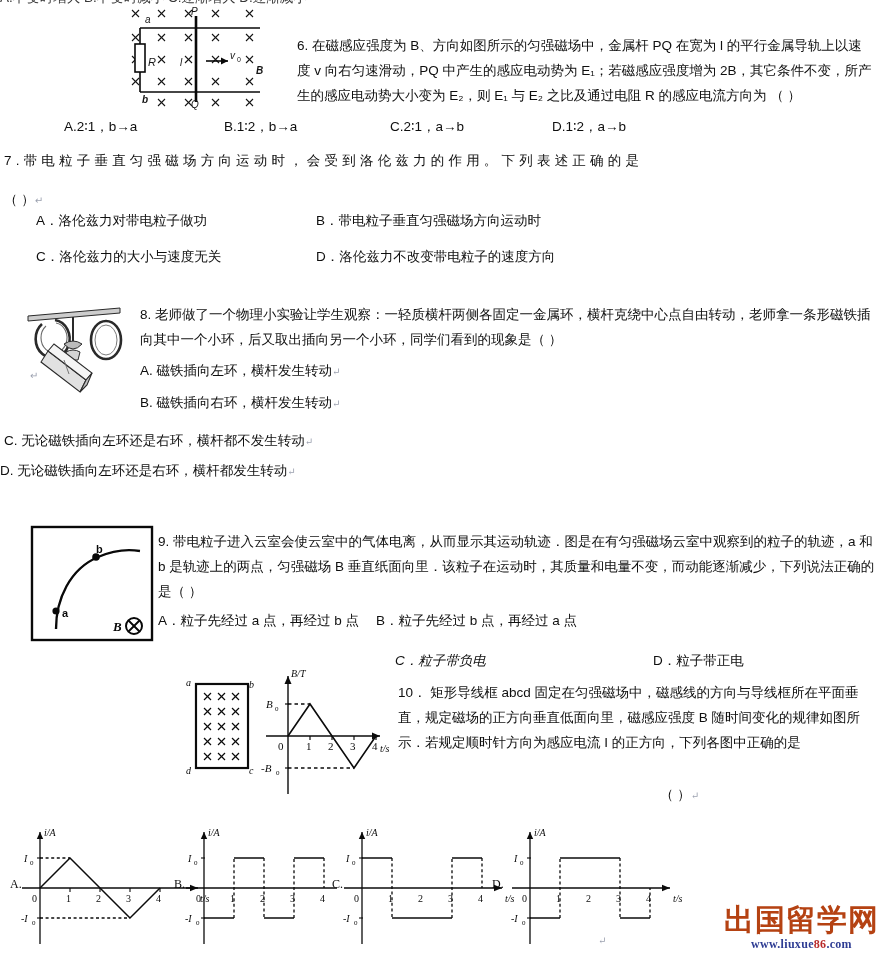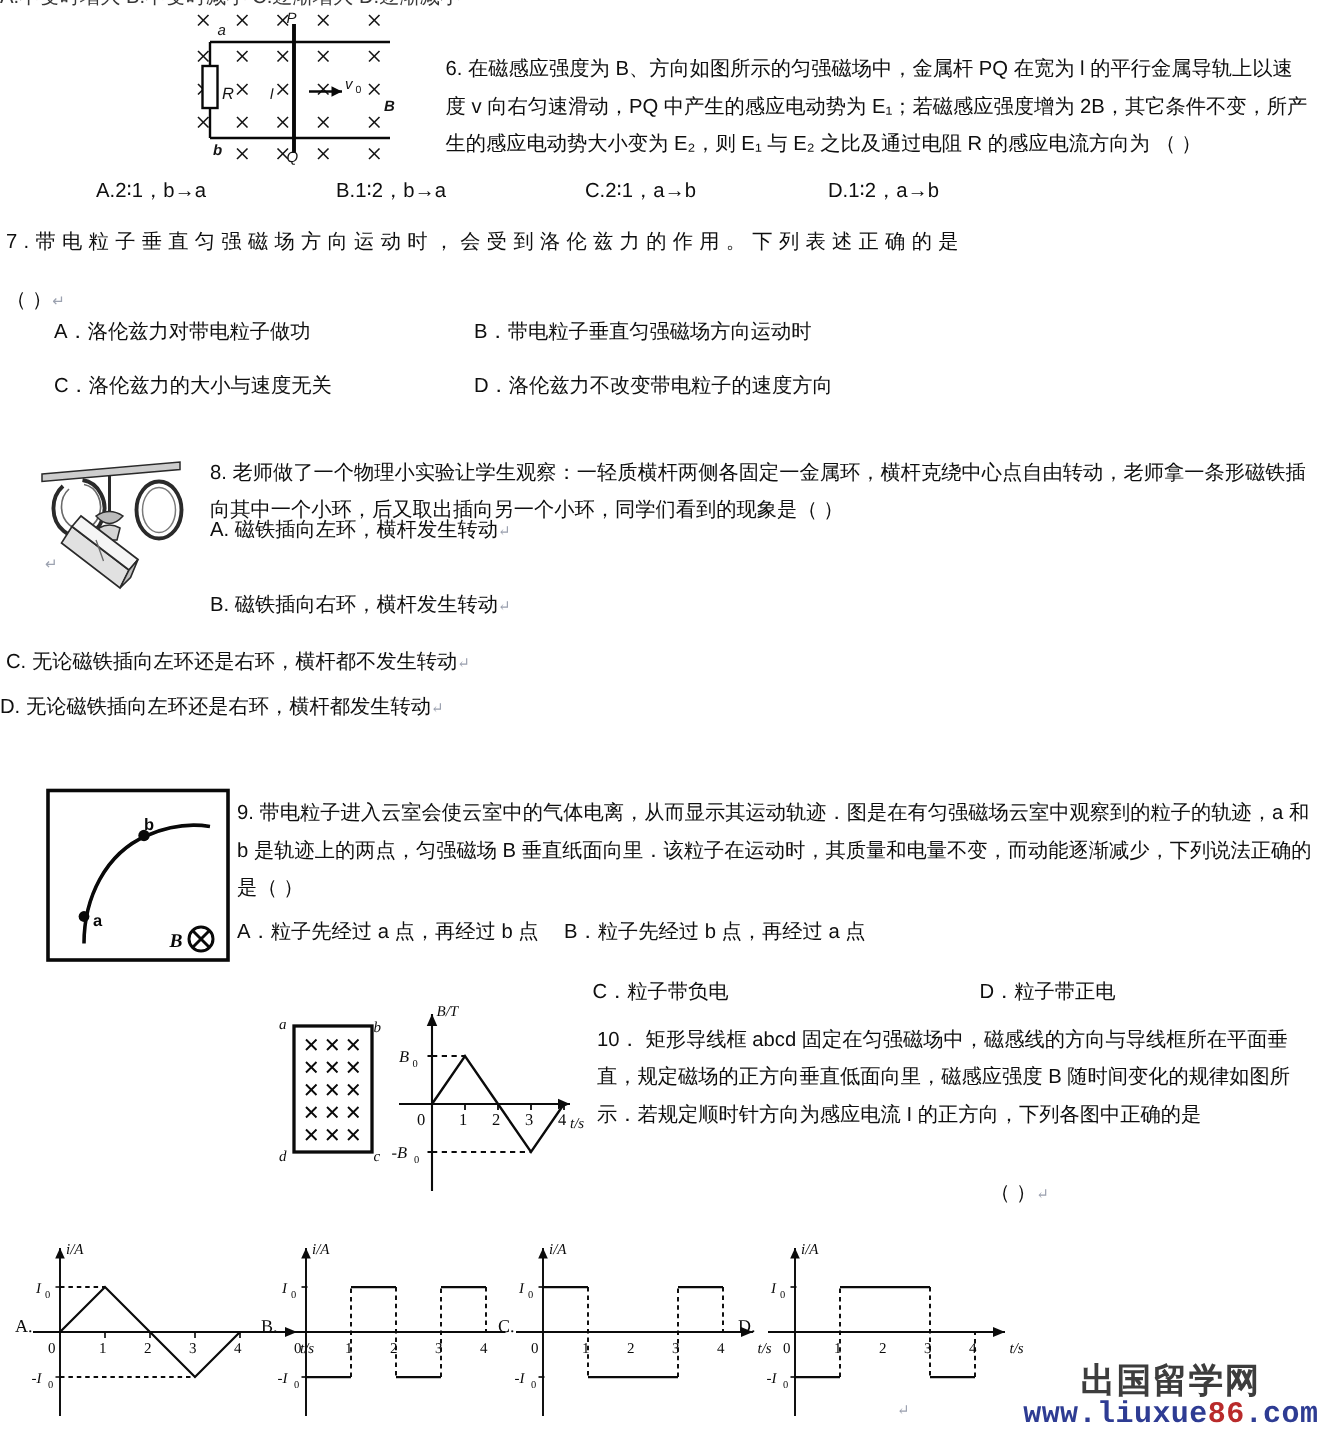--- a/index.html
+++ b/index.html
@@ -16,22 +16,22 @@
   .abs{position:absolute;}
   .txt-wrap{white-space:normal;}
   .cjk{font-family:"Liberation Sans","DejaVu Sans",sans-serif;}
   .sp-wide{letter-spacing:4.2px;}
   .q-body{font-size:13.5px;line-height:25px;color:#141414;}
   .pilcrow{color:#9aa0b0;font-size:10px;}
   
   .scan{filter:contrast(1.05) grayscale(0.15);}
   svg{display:block;}
   .wm{position:absolute;right:8px;bottom:4px;text-align:center;}
-  .wm-cn{font-family:"Liberation Sans","DejaVu Sans",sans-serif;font-weight:bold;font-size:23px;color:#404040;letter-spacing:1px;line-height:30px;}
-  .wm-url{font-family:Liberation Mono, monospace;font-weight:bold;font-size:20px;color:#2f3fa0;letter-spacing:.3px;line-height:18px;}
+  .wm-cn{font-family:"Liberation Sans","DejaVu Sans",sans-serif;font-weight:bold;font-size:30px;color:#c2410c;letter-spacing:1px;line-height:30px;}
+  .wm-url{font-family:Liberation Serif, serif;font-weight:bold;font-size:12px;color:#2f3fa0;letter-spacing:.3px;line-height:18px;}
   .wm-url .red{color:#c92a2a;}
   .cut-top{position:absolute;left:0;top:0;width:887px;height:13px;overflow:hidden;}
   .cut-top .inner{position:absolute;top:-11px;left:0;white-space:nowrap;font-size:13.5px;color:#3a3a3a;font-family:"Liberation Sans","DejaVu Sans",sans-serif;}
 </style>
 </head>
 <body>
 
 <div class="page scan">
 
   <div class="cut-top">
@@ -187,21 +187,21 @@
       <text x="22" y="83" class="pilcrow" fill="#9aa0b0" font-size="9" font-family="Liberation Sans, sans-serif">↵</text>
     </svg>
   </div>
 
   <div class="abs" style="left:140px;top:302px;width:738px;">
     <div class="q-body cjk txt-wrap">
       <span>8.</span>
       <span>老师做了一个物理小实验让学生观察：一轻质横杆两侧各固定一金属环，横杆克绕中心点自由转动，老师拿一条形磁铁插向其中一个小环，后又取出插向另一个小环，同学们看到的现象是（     ）</span>
     </div>
   </div>
-  <div class="abs" style="left:140px;top:340px;">
+  <div class="abs" style="left:140px;top:358px;">
     <span class="q-body cjk">A. 磁铁插向左环，横杆发生转动</span><span class="pilcrow">↵</span>
   </div>
   <div class="abs" style="left:140px;top:390px;">
     <span class="q-body cjk">B. 磁铁插向右环，横杆发生转动</span><span class="pilcrow">↵</span>
   </div>
   <div class="abs" style="left:4px;top:428px;">
     <span class="q-body cjk">C. 无论磁铁插向左环还是右环，横杆都不发生转动</span><span class="pilcrow">↵</span>
   </div>
   <div class="abs" style="left:0;top:458px;">
     <span class="q-body cjk">D. 无论磁铁插向左环还是右环，横杆都发生转动</span><span class="pilcrow">↵</span>
@@ -233,21 +233,21 @@
     </div>
   </div>
   <div class="abs" style="left:158px;top:608px;">
     <div style="display:flex;">
       <div class="q-body cjk" style="width:218px;">A．粒子先经过 a 点，再经过 b 点</div>
       <div class="q-body cjk">B．粒子先经过 b 点，再经过 a 点</div>
     </div>
   </div>
   <div class="abs" style="left:395px;top:648px;">
     <div style="display:flex;">
-      <div class="q-body cjk" style="width:258px;">C．粒子带负电</div>
+      <div class="q-body cjk" style="width:258px;font-style:italic;">C．粒子带负电</div>
       <div class="q-body cjk">D．粒子带正电</div>
     </div>
   </div>
 
   <div class="abs" style="left:184px;top:676px;">
     <svg width="78" height="108" viewBox="0 0 78 108">
       <rect x="12" y="8" width="52" height="84" fill="#ffffff" stroke="#111" stroke-width="2.2"></rect>
       <g stroke="#111" stroke-width="1.3">
         <g>
             <line x1="20" y1="17" x2="27" y2="24"></line>

